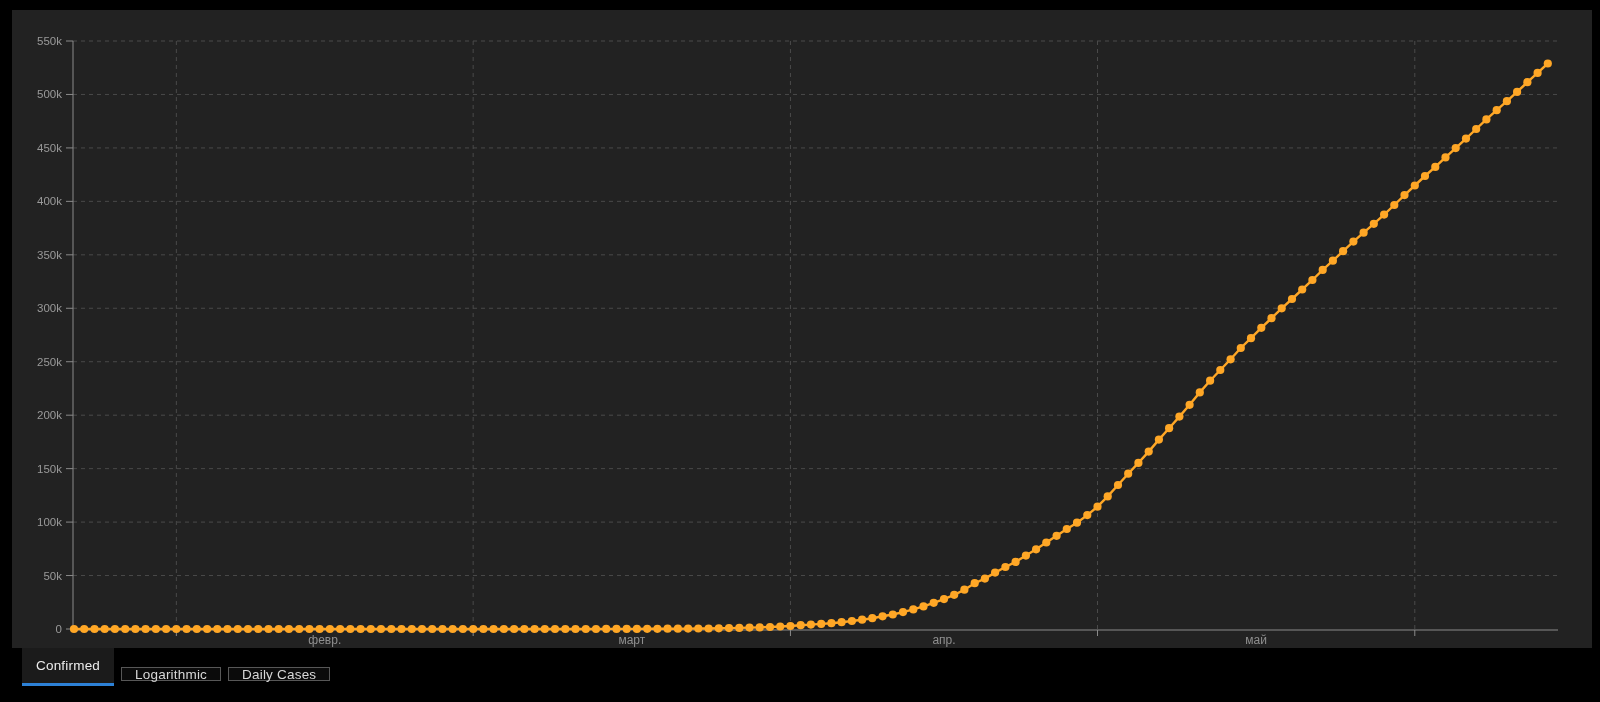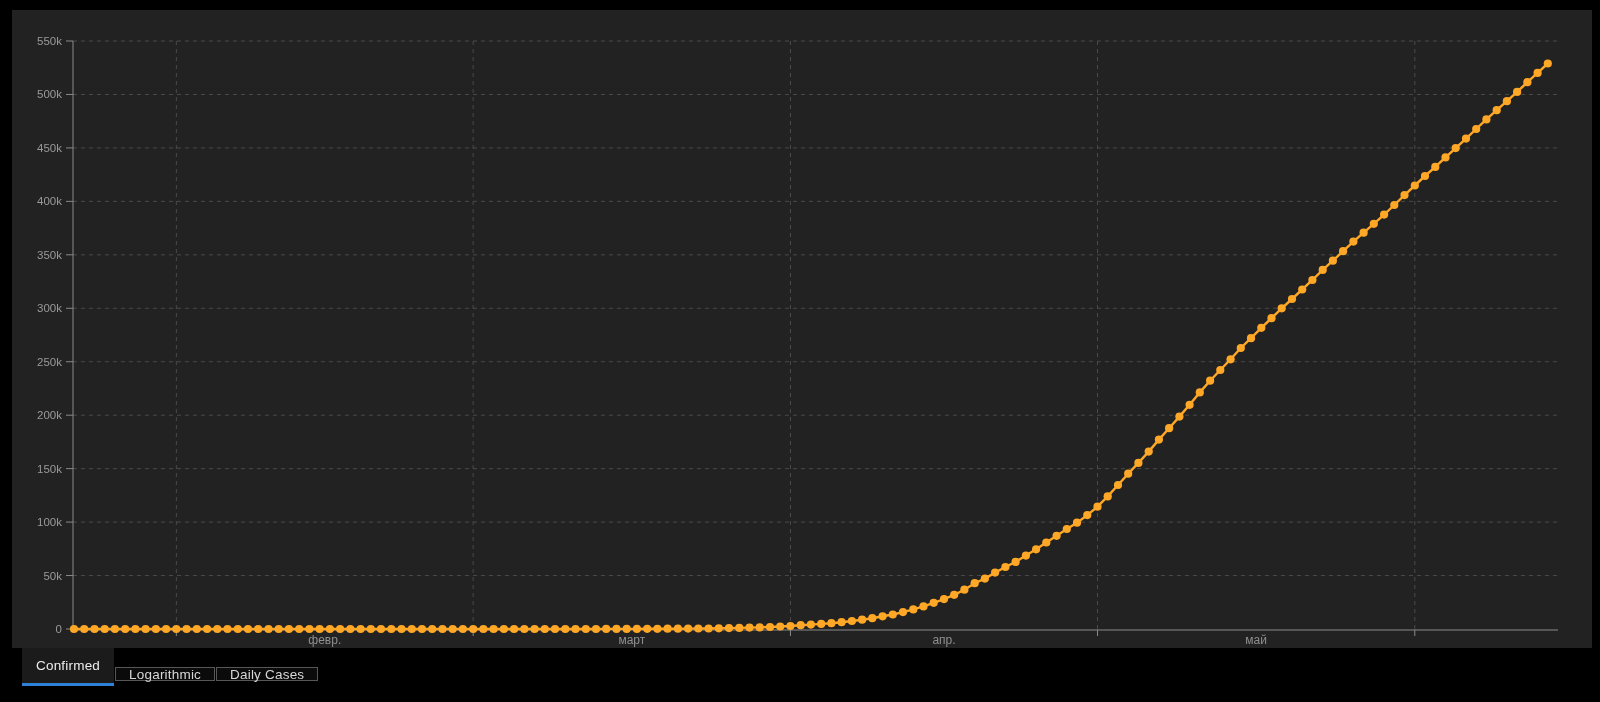--- a/index.html
+++ b/index.html
@@ -1,21 +1,21 @@
 <!DOCTYPE html>
 <html><head>
 <meta charset="utf-8">
 <style>
   html,body{margin:0;padding:0;width:1600px;height:702px;background:#000;overflow:hidden;
             font-family:"Liberation Sans",sans-serif;}
   .stage{position:relative;width:1600px;height:702px;background:#000;}
   #chart-svg{position:absolute;left:0;top:0;}
   #chart-svg text{font-family:"Liberation Sans",sans-serif;fill:#9a9a9a;font-size:11.5px;}
   #chart-svg text.month{font-size:12px;fill:#8f8f8f;}
-  .tabbar{position:absolute;left:22px;top:648px;display:flex;gap:1px;align-items:flex-start;}
+  .tabbar{position:absolute;left:22px;top:648px;display:flex;gap:7px;align-items:flex-start;}
   .tab{box-sizing:border-box;display:flex;align-items:center;justify-content:center;
        font-size:13.5px;letter-spacing:.2px;cursor:pointer;white-space:nowrap;}
   .tab.active{height:38px;padding:0 14px;background:#1b1b1b;color:#ececec;
               border-bottom:3px solid #2d81d6;}
   .tab.inactive{margin-top:19px;height:14px;padding:0 13px;background:#0b0b0b;color:#d8d8d8;
                 border:1px solid #575757;}
 </style>
 </head>
 <body>
 

